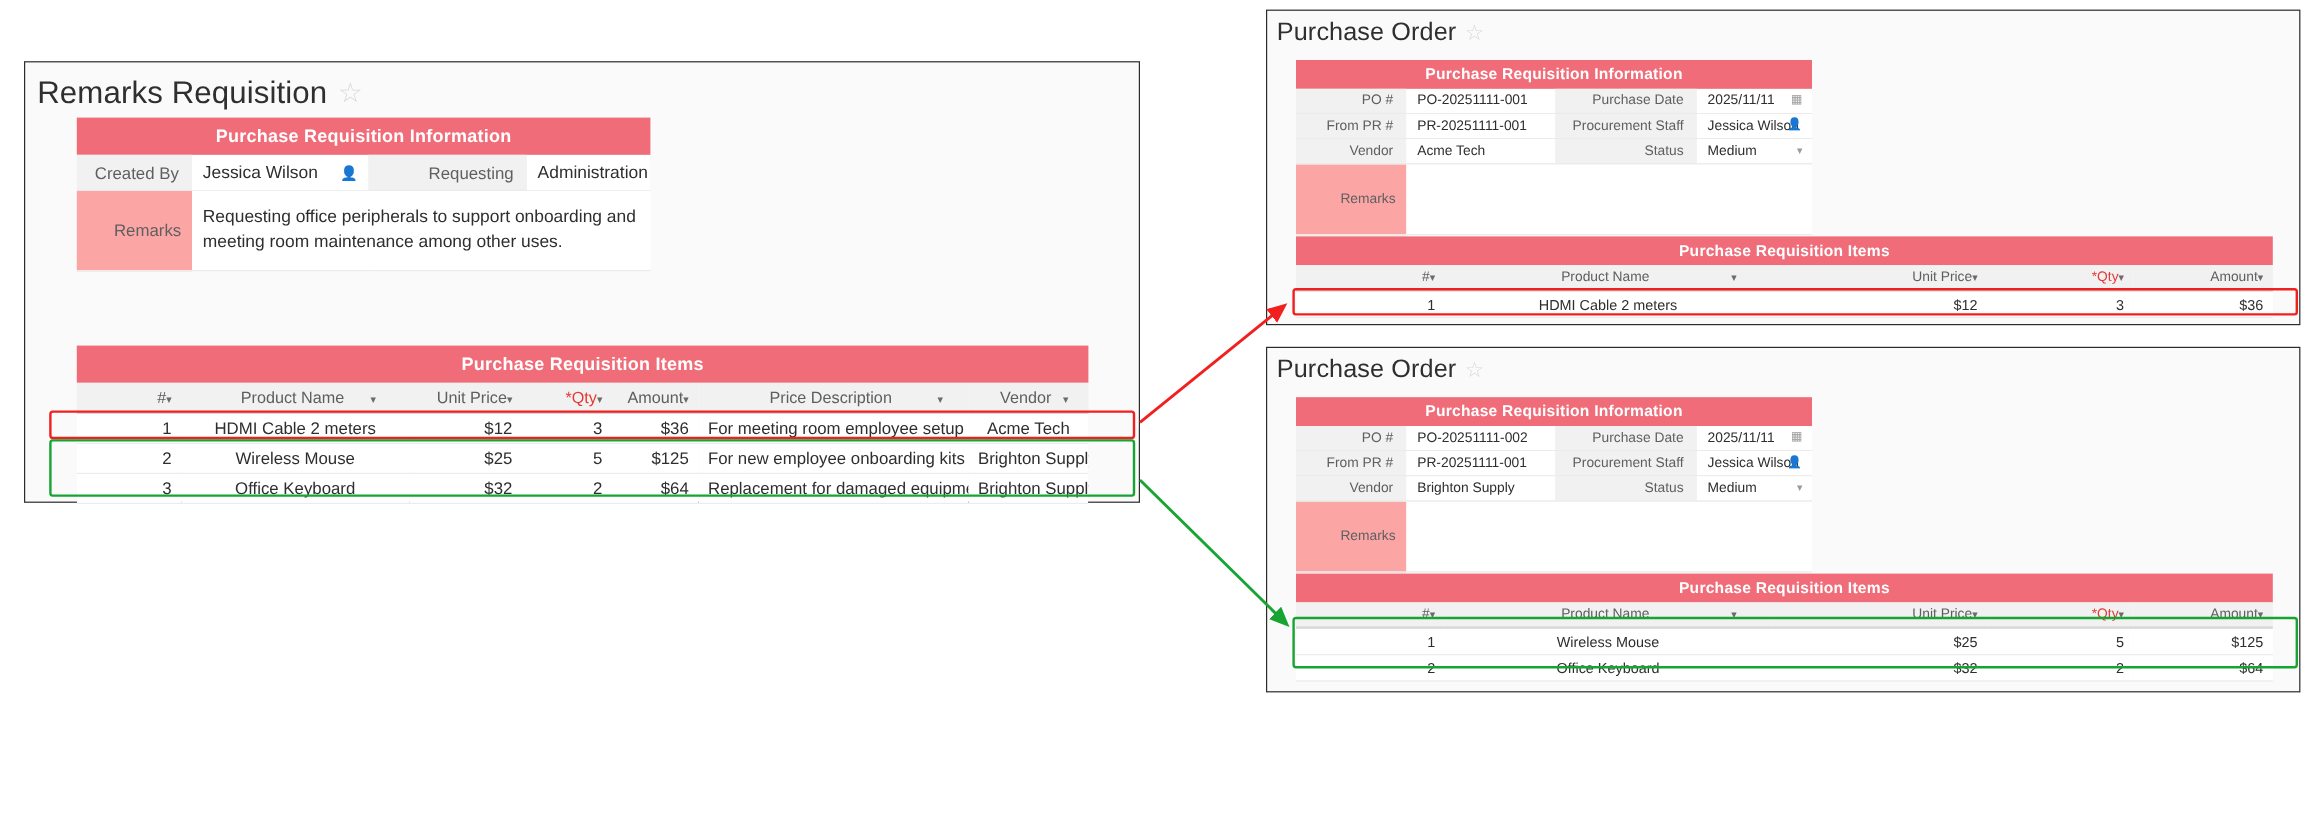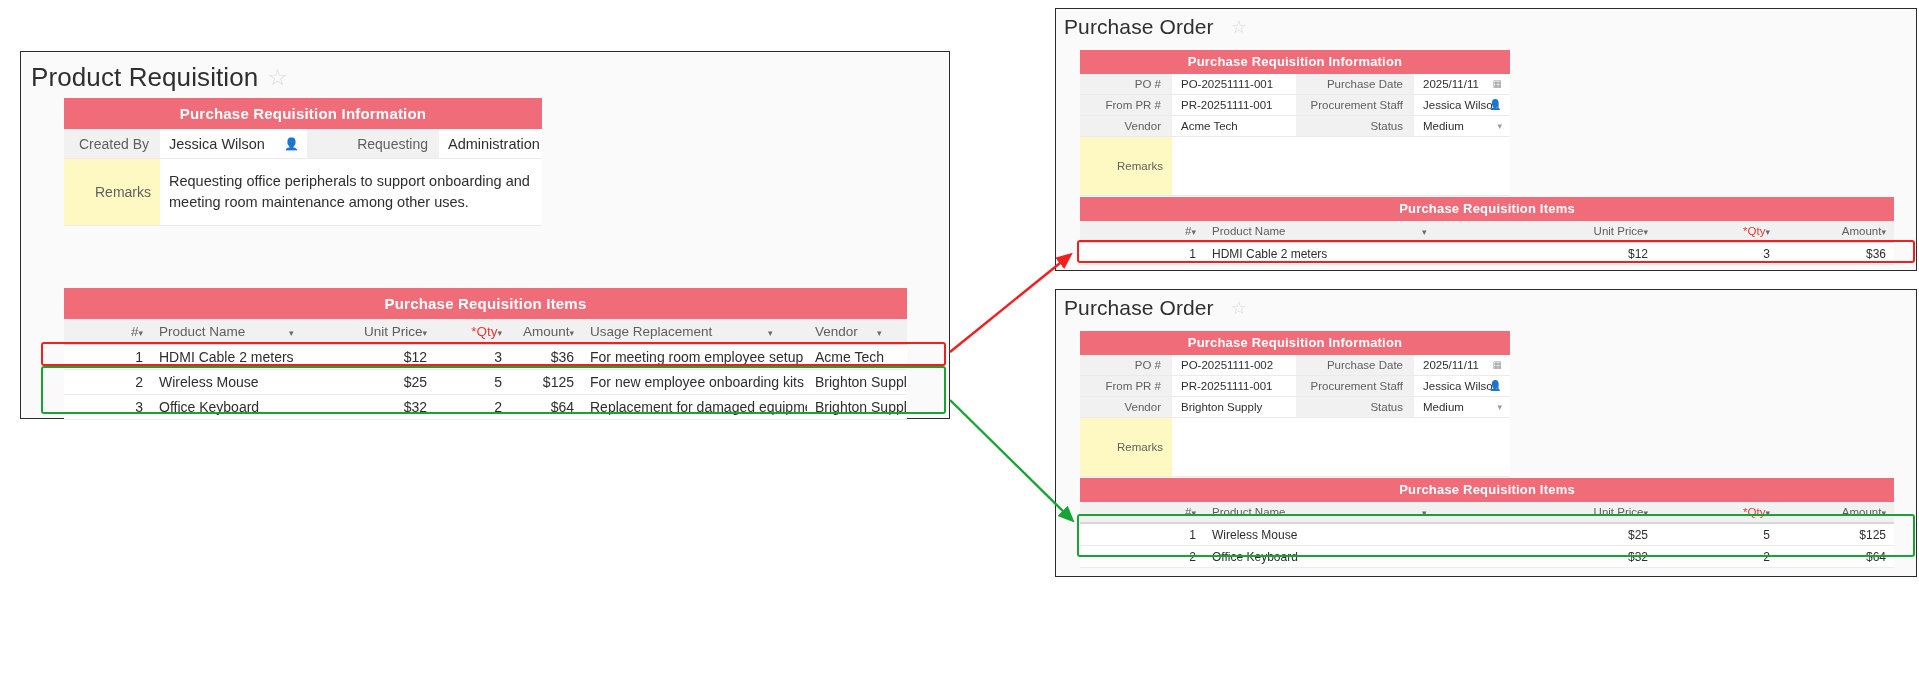--- a/index.html
+++ b/index.html
@@ -23,21 +23,21 @@
   #po2-panel{left:1055px;top:289px;width:862px;height:288px;}
 
   .doc-title{
     display:flex;align-items:center;gap:9px;
     padding:10px 0 2px 10px;
   }
   .doc-title .t{
     font-size:26px;color:#2f2f2f;font-weight:400;letter-spacing:.1px;
   }
   .po .doc-title .t{font-size:21px;}
-  .po .doc-title{padding:6px 0 0 8px;gap:17px;}
+  .po .doc-title{padding:6px 0 0 8px;gap:7px;}
   .star{display:inline-block;color:#d9d9d9;font-size:23px;line-height:1;}
   .po .star{font-size:18px;}
   .sec-head{
     background:#ef6c78;
     color:#fff;
     font-weight:bold;
     text-align:center;
     letter-spacing:.2px;
   }
 
@@ -56,21 +56,21 @@
     color:#5f5f5f;
     text-align:right;
     font-size:14px;
     padding-right:11px;
   }
   .info-table td.val{color:#2e2e2e;position:relative;}
   .val .icn{
     position:absolute;right:8px;top:50%;transform:translateY(-50%);
     color:#9b9b9b;font-size:12px;line-height:1;
   }
-  td.remarks-lbl{background:#fef9c3;color:#5f5f5f;text-align:right;}
+  td.remarks-lbl{background:#fca5a5;color:#5f5f5f;text-align:right;}
   td.remarks-val{color:#2e2e2e;line-height:1.45;padding-top:4px;padding-bottom:4px;}
 
   
   .items{width:100%;border-collapse:collapse;table-layout:fixed;}
   .items th{
     background:#f2f1f1;
     color:#5e5e5e;
     font-weight:normal;
     font-size:13.5px;
     border-bottom:2px solid #d8d6d6;
@@ -82,38 +82,38 @@
     font-size:14px;
     height:24px;
     padding:0 8px;
     border-bottom:1px solid #ececec;
     background:#fff;
     color:#2e2e2e;
     white-space:nowrap;
     overflow:hidden;
   }
   .items .r{text-align:right;}
-  .items .l{text-align:left;}
+  .items .l{text-align:center;}
   .caret{color:#6b6b6b;font-size:9px;}
   .req{color:#e53935;}
 
   
   .hl{position:absolute;box-sizing:border-box;pointer-events:none;border-radius:3px;}
   .hl.red{border:2.5px solid #f21f1f;}
   .hl.green{border:2.5px solid #17a432;}
 
   svg.arrows{position:absolute;left:0;top:0;width:1919px;height:695px;pointer-events:none;}
 </style>
 </head>
 <body>
 
 <div class="panel" id="pr-panel">
 
   <div class="doc-title">
-    <span class="t">Product Requisition</span>
+    <span class="t">Remarks Requisition</span>
     <span class="star">☆</span>
   </div>
 
   <div style="position:absolute;left:43px;top:46px;width:478px;">
     <div class="sec-head" style="font-size:15px;height:31px;line-height:31px;">Purchase Requisition Information</div>
     <table class="info-table">
       <colgroup>
           <col style="width:96px">
           <col style="width:147px">
           <col style="width:132px">
@@ -146,21 +146,21 @@
           <col style="width:225px">
           <col style="width:100px">
         </colgroup>
       <tbody>
           <tr>
         <th class="r"><span>#</span><span class="caret">▾</span></th>
         <th class="l"><span style="display:inline-block;width:130px">Product Name</span><span class="caret">▾</span></th>
         <th class="r"><span>Unit Price</span><span class="caret">▾</span></th>
         <th class="r"><span class="req">*Qty</span><span class="caret">▾</span></th>
         <th class="r"><span>Amount</span><span class="caret">▾</span></th>
-        <th class="l"><span style="display:inline-block;width:178px">Usage Replacement</span><span class="caret">▾</span></th>
+        <th class="l"><span style="display:inline-block;width:178px">Price Description</span><span class="caret">▾</span></th>
         <th class="l"><span style="display:inline-block;width:62px">Vendor</span><span class="caret">▾</span></th>
       </tr>
       <tr>
         <td class="r">1</td>
         <td class="l">HDMI Cable 2 meters</td>
         <td class="r">$12</td>
         <td class="r">3</td>
         <td class="r">$36</td>
         <td class="l">For meeting room employee setup</td>
         <td class="l">Acme Tech</td>

